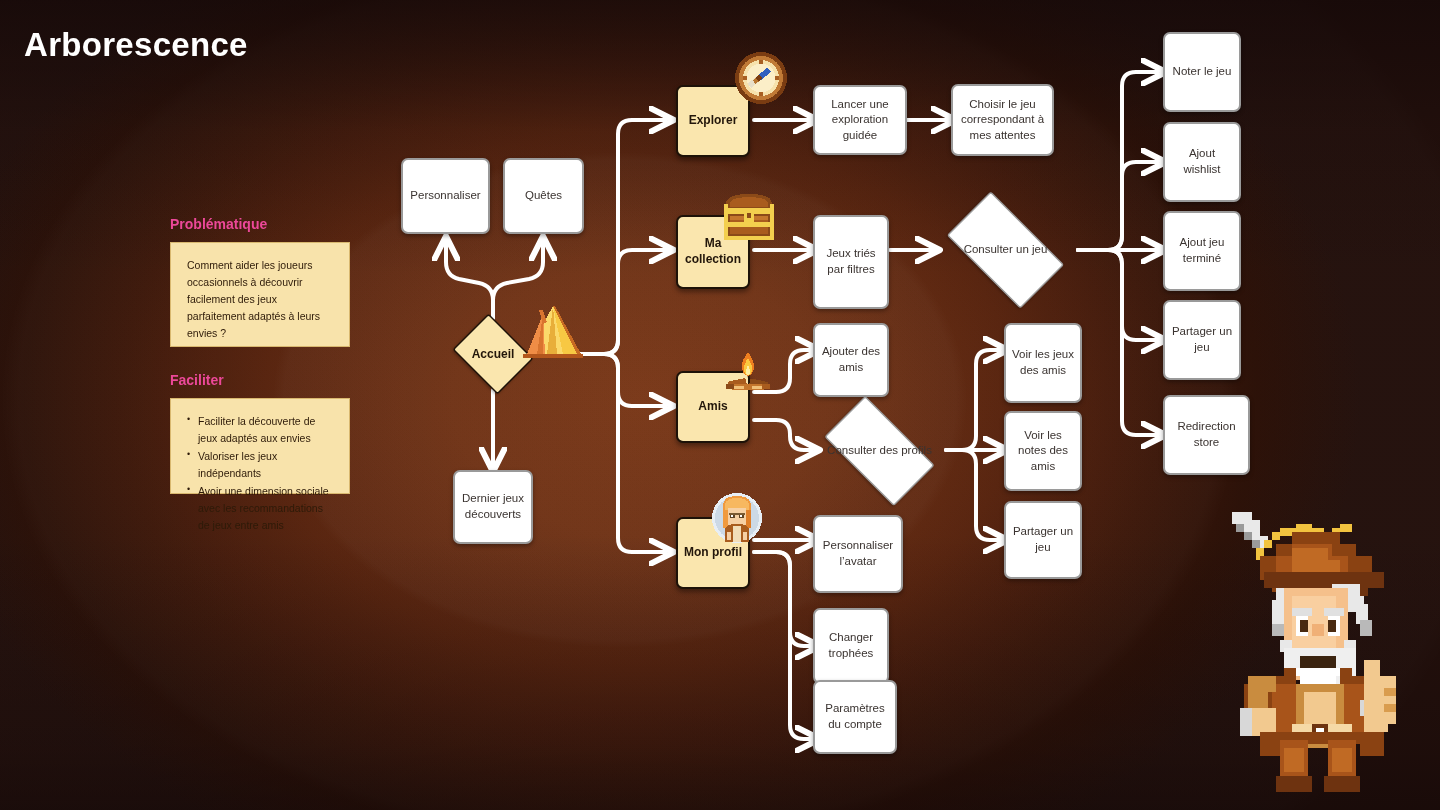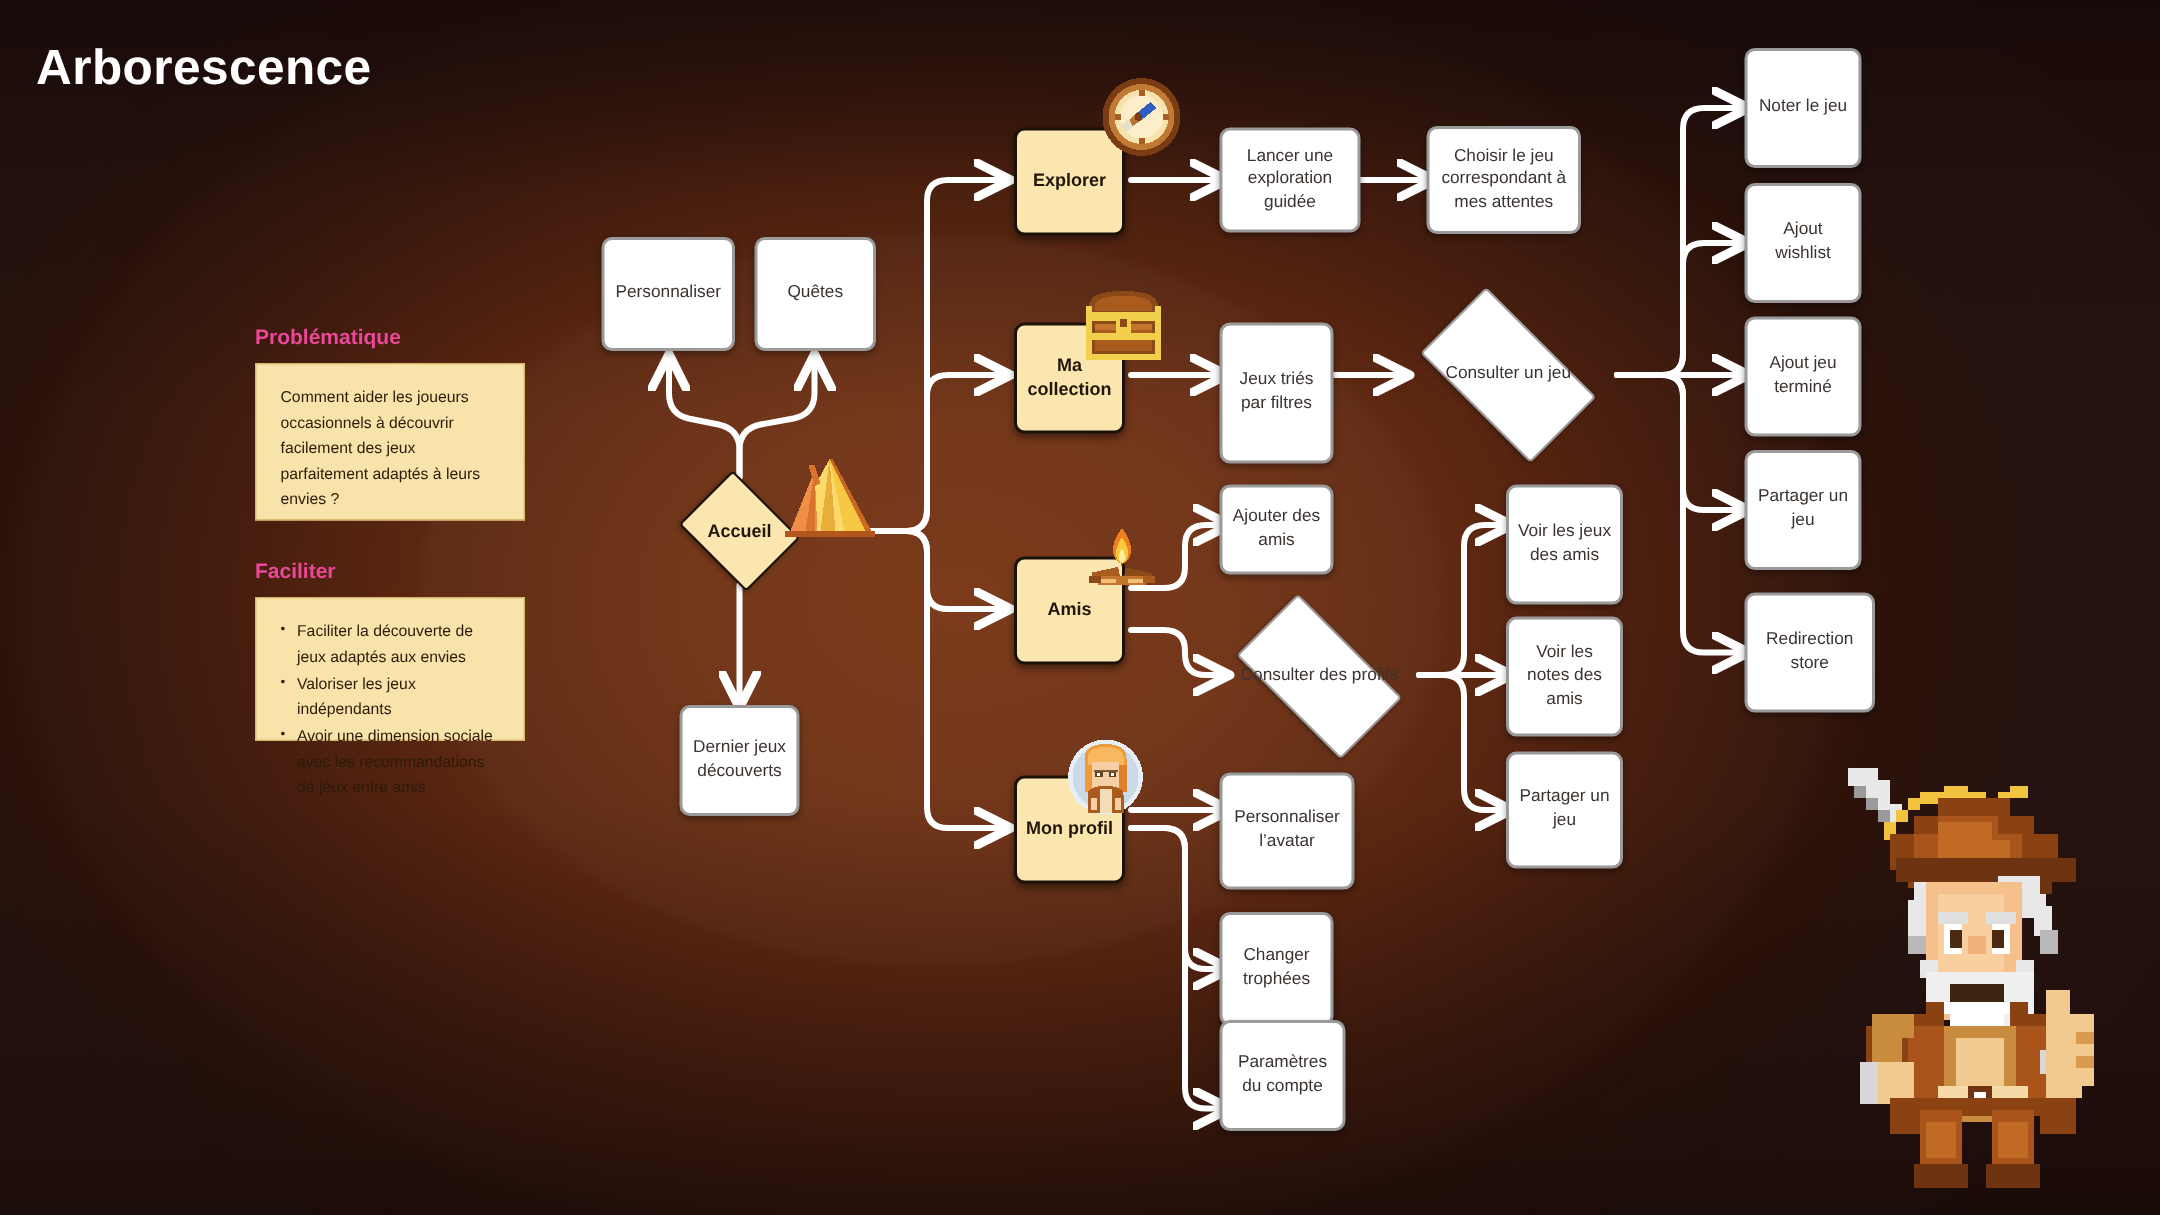--- a/index.html
+++ b/index.html
@@ -300,21 +300,21 @@
     <path d="M14 8.5 q1 2 1 3.2 q0 1.4-1 1.9 q-1-0.5-1-1.9 q0-1.2 1-3.2 z" fill="#fdeda2"></path>
     <path d="M4 16 h9 v3 H4 z" fill="#a95c1e" transform="rotate(-12 8 17)"></path>
     <path d="M15 16 h9 v3 h-9 z" fill="#8b4a18" transform="rotate(12 19 17)"></path>
     <path d="M6 18 h16 v3 H6 z" fill="#c4762c"></path>
     <path d="M7 19 h5 v1.4 H7 z M16 19 h5 v1.4 h-5 z" fill="#f0c078"></path>
     <path d="M3 18 h4 v2.4 H3 z" fill="#8b4a18"></path>
     <path d="M21 18 h4 v2.4 h-4 z" fill="#a95c1e"></path>
   </svg>
 </div>
 
-<div class="node node-box" style="left:813px; top:323px; width:76px; height:60px;">
+<div class="node node-box" style="left:813px; top:323px; width:76px; height:74px;">
   <span>Ajouter des amis</span>
 </div>
 
 <div class="node node-diamond" style="left:810px; top:410px; width:139px; height:82px;">
   <div class="dia-shape"></div>
   <span class="dia-label">Consulter des profils</span>
 </div>
 
 <div class="node node-box" style="left:1004px; top:323px; width:78px; height:80px;">
   <span>Voir les jeux des amis</span>

